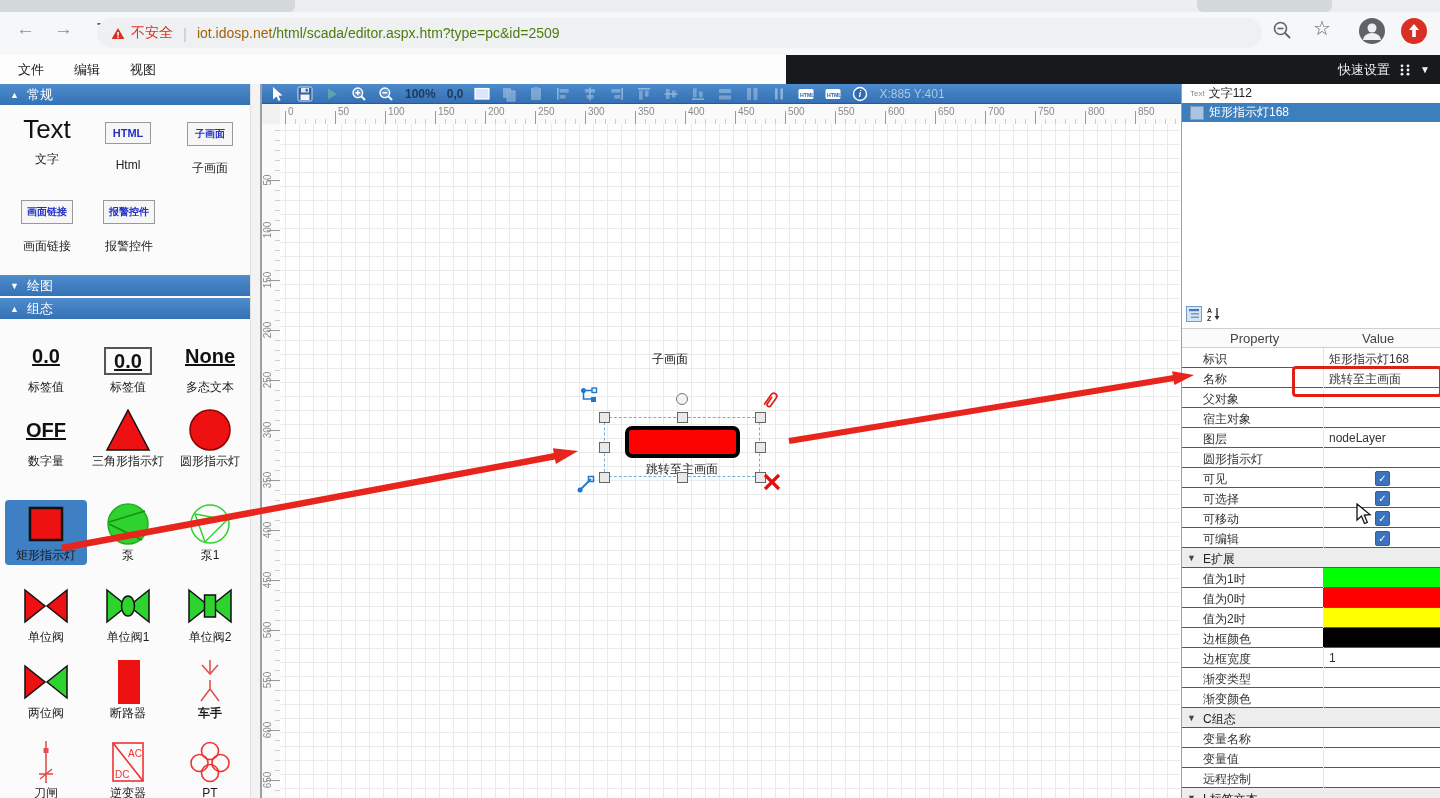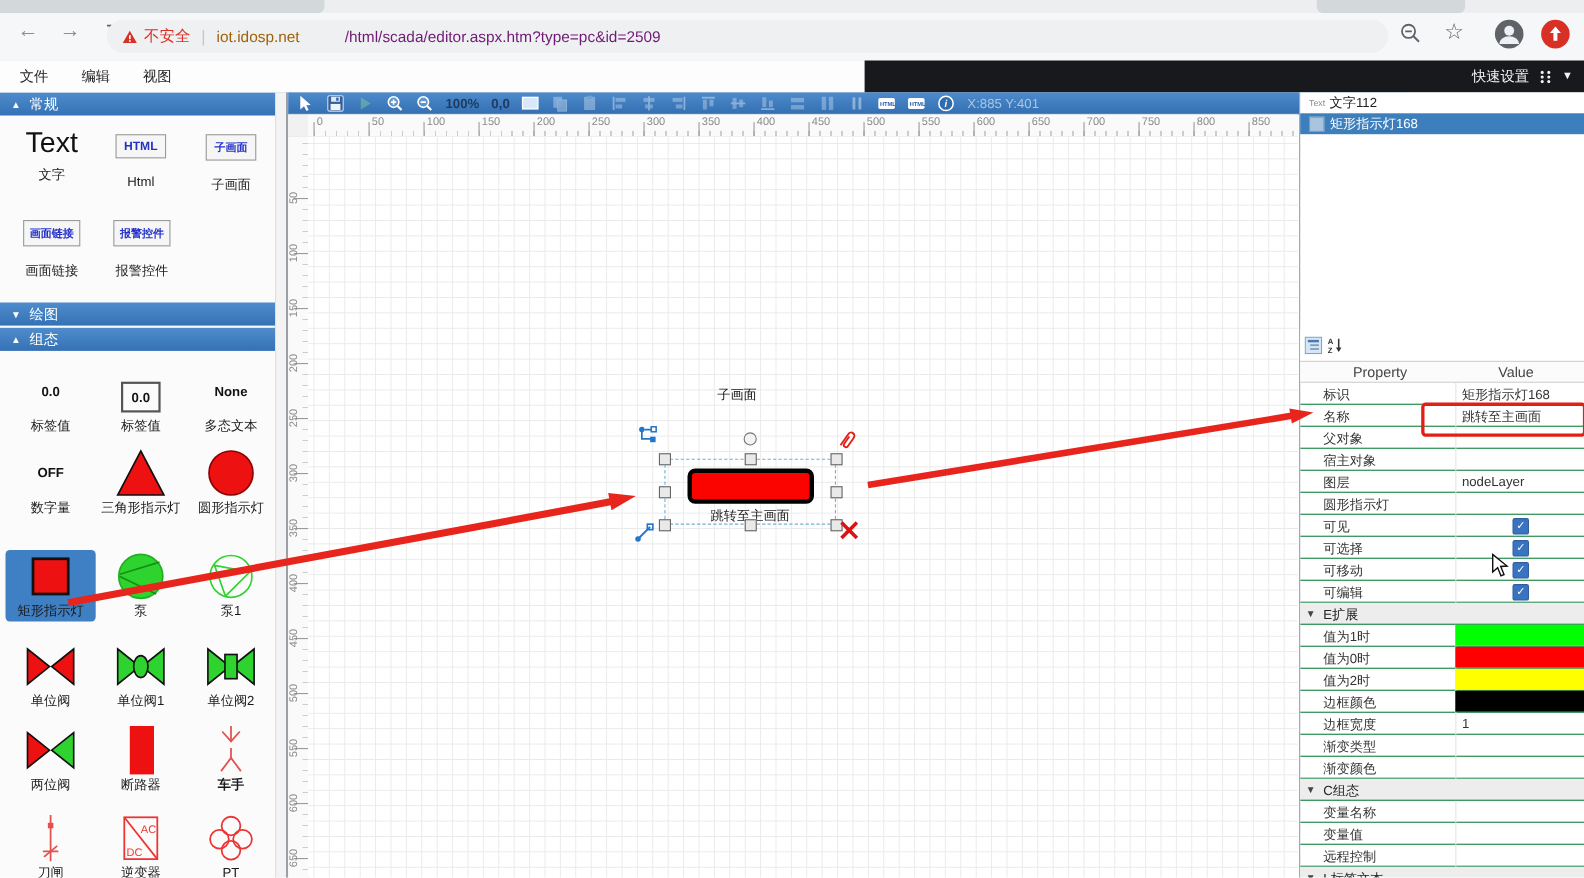--- a/index.html
+++ b/index.html
@@ -10,21 +10,21 @@
 
   
   #tabstrip{left:0;top:0;width:1440px;height:12px;background:#eceef0;}
   .tab-sliver{position:absolute;top:0;height:12px;background:#d3d9da;border-radius:0 0 6px 0;}
   #browserbar{left:0;top:12px;width:1440px;height:43px;background:#f6f7f8;border-bottom:1px solid #e3e5e8;}
   .navicon{position:absolute;top:6px;font-size:19px;color:#8b9095;}
   #omnibox{position:absolute;left:97px;top:6px;width:1165px;height:30px;background:#eef0f2;border-radius:15px;display:flex;align-items:center;padding-left:14px;box-sizing:border-box;}
   .warn-label{color:#d93025;font-size:14px;margin-left:6px;}
   .omni-sep{color:#c3c6ca;font-size:15px;margin:0 10px;}
   .url-host{color:#a16207;font-size:14px;}
-  .url-path{color:#701a75;font-size:14px;margin-left:41px;}
+  .url-path{color:#4d7c0f;font-size:14px;}
   .right-icon{position:absolute;top:8px;}
 
   
   #menubar{left:0;top:55px;width:1440px;height:29px;background:#fdfdfd;border-bottom:1px solid #d8d8d8;display:flex;align-items:center;}
   .menu-item{font-size:13px;color:#222;margin-left:30px;}
   .menu-item:first-child{margin-left:18px;}
   #menudark{position:absolute;left:786px;top:0;width:654px;height:29px;background:#17191c;display:flex;align-items:center;justify-content:flex-end;padding-right:10px;box-sizing:border-box;}
   #quick-settings{color:#f2f2f2;font-size:13px;margin-right:8px;}
   .qs-tri{color:#f2f2f2;font-size:10px;margin-left:8px;}
 
@@ -34,21 +34,21 @@
   .section-hdr{position:absolute;left:0;width:260px;height:21px;background:linear-gradient(#4f8ccd,#3572b5);color:#fff;font-size:13px;display:flex;align-items:center;}
   .section-hdr .tri{font-size:9px;margin:0 8px 0 10px;color:#fff;}
   .gen-item{position:absolute;text-align:center;}
   .gen-sample-text{font-size:26px;color:#111;}
   .gbtn{display:inline-block;border:1px solid #9a9a9a;background:#f6f6f6;color:#2230c8;font-weight:bold;font-size:10px;padding:4px 5px;min-width:34px;}
   .gbtn.en{font-size:11px;}
   .gen-label{font-size:12px;color:#222;margin-top:6px;}
   .pal-cell{position:absolute;width:82px;text-align:center;}
   .pal-cell.selected{background:#3f7fc3;border-radius:4px;}
   .pal-icon{height:48px;display:flex;align-items:center;justify-content:center;}
-  .pal-sample{font-size:12px;font-weight:bold;color:#111;line-height:48px;}
+  .pal-sample{font-size:20px;font-weight:bold;color:#111;line-height:48px;text-decoration:underline;}
   .pal-sample.boxed{display:inline-block;line-height:24px;border:2px solid #555;padding:0 8px;margin-top:10px;}
   .pal-label{font-size:12px;color:#1a1a1a;line-height:14px;padding:0 4px 3px;}
   #side-scroll{left:250px;top:84px;width:10px;height:714px;background:#f3f3f3;border-left:1px solid #e0e0e0;}
 
   
   #canvas-toolbar{left:262px;top:84px;width:1018px;height:20px;background:linear-gradient(#4d8bcc,#3470b3);border-bottom:1px solid #2a5a96;display:flex;align-items:center;gap:11px;padding-left:8px;box-sizing:border-box;}
   .tbi{display:flex;align-items:center;justify-content:center;}
   .tbi.disabled{opacity:.4;}
   .tbtext{color:#1d3least;}
   .tbtext{color:#1d3a5e;font-size:12px;font-weight:bold;}

